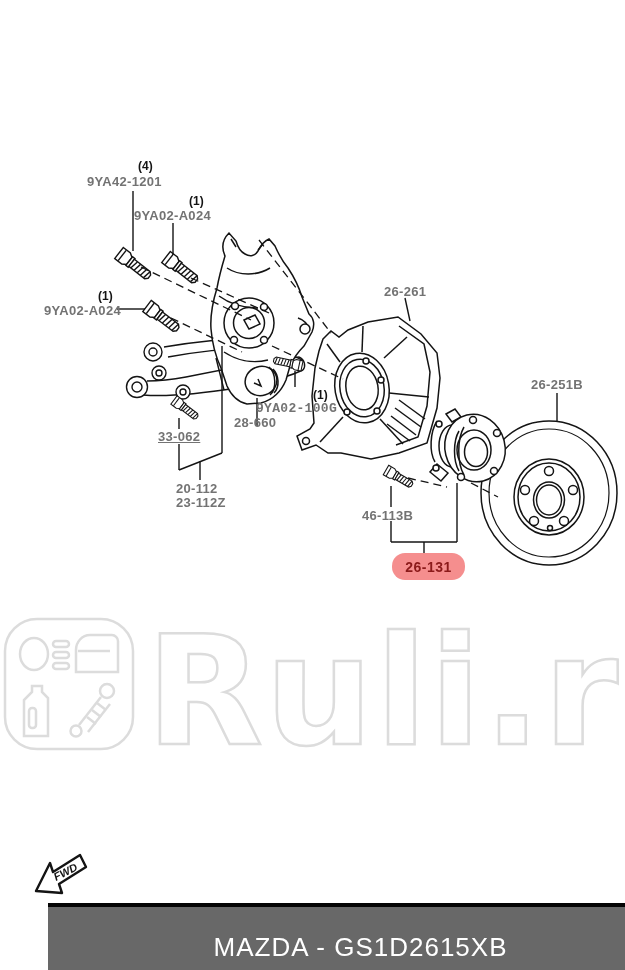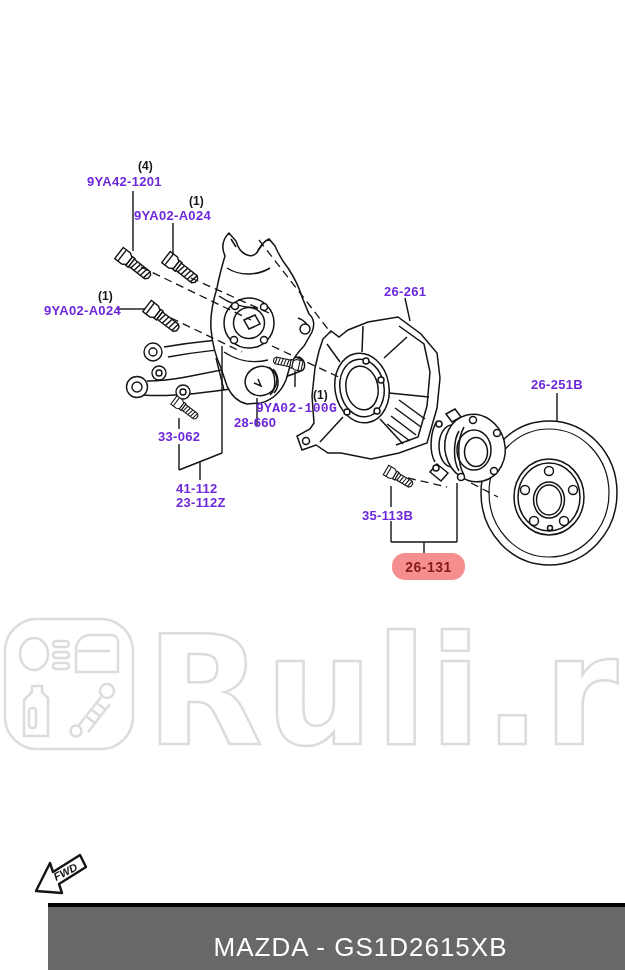--- a/index.html
+++ b/index.html
@@ -1,19 +1,19 @@
 <!DOCTYPE html>
 <html><head>
 <meta charset="utf-8">
 <style>
   html,body{margin:0;padding:0;background:#fff;}
   .stage{position:relative;width:625px;height:970px;background:#ffffff;overflow:hidden;
          font-family:"Liberation Sans",sans-serif;}
   .stage svg{position:absolute;left:0;top:0;}
-  .cl{position:absolute;font-size:13px;font-weight:bold;color:#6d28d9;white-space:nowrap;
+  .cl{position:absolute;font-size:13px;font-weight:bold;color:#737373;white-space:nowrap;
       letter-spacing:.3px;line-height:13px;}
   .qty{position:absolute;font-size:12px;font-weight:bold;color:#141414;white-space:nowrap;line-height:12px;}
   .hl-box{position:absolute;left:392px;top:553px;width:73px;height:27px;
       background:#f58e8e;display:flex;align-items:center;justify-content:center;
       font-size:14px;font-weight:bold;color:#8b1a1a;letter-spacing:.5px;border-radius:13px;}
   .footer{position:absolute;left:0;top:903px;width:625px;height:85px;background:#686868;
       border-top:4px solid #050505;box-sizing:border-box;display:flex;align-items:center;
       justify-content:center;gap:34px;color:#ffffff;font-size:26px;letter-spacing:1px;margin-left:48px;}
   .wm-text{font-family:"DejaVu Sans",sans-serif;font-weight:bold;}
 </style>
@@ -230,27 +230,27 @@
 
   <div class="qty" style="left:98px;top:290px;">(1)</div>
   <div class="cl" style="left:44px;top:304px;">9YA02-A024</div>
 
   <div class="cl" style="left:384px;top:285px;">26-261</div>
   <div class="cl" style="left:531px;top:378px;">26-251B</div>
 
   <div class="qty" style="left:313px;top:389px;">(1)</div>
   <div class="cl" style="left:256px;top:402px;font-family:Liberation Mono, monospace;">9YA02-100G</div>
 
-  <div class="cl" style="left:158px;top:430px;">33-062</div>
+  <div class="cl" style="left:158px;top:430px;text-decoration:underline;">33-062</div>
   <div class="cl" style="left:234px;top:416px;">28-660</div>
 
-  <div class="cl" style="left:176px;top:482px;">41-112</div>
+  <div class="cl" style="left:176px;top:482px;">20-112</div>
   <div class="cl" style="left:176px;top:496px;">23-112Z</div>
 
-  <div class="cl" style="left:362px;top:509px;">35-113B</div>
+  <div class="cl" style="left:362px;top:509px;">46-113B</div>
 
   <div class="hl-box">
     <span>26-131</span>
   </div>
 
   <div class="footer">
     <span>MAZDA - GS1D2615XB</span>
   </div>
 </div>
 

